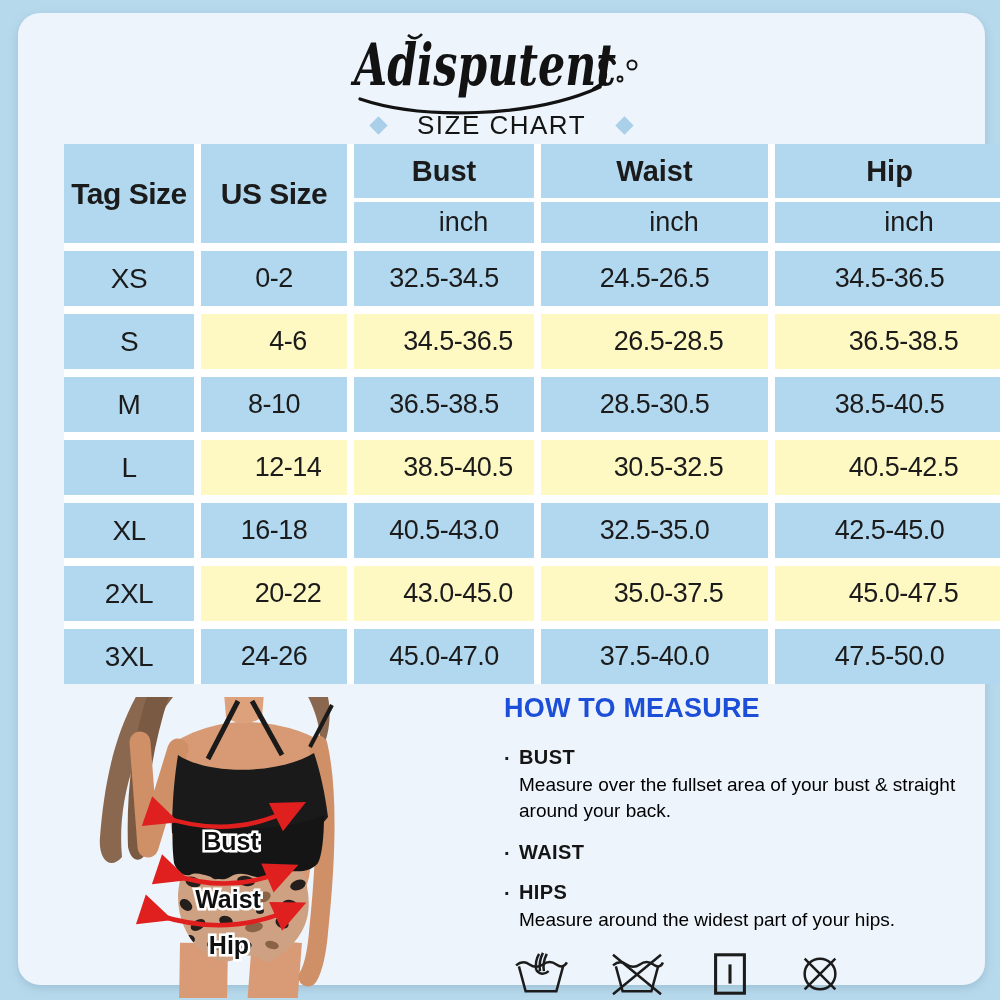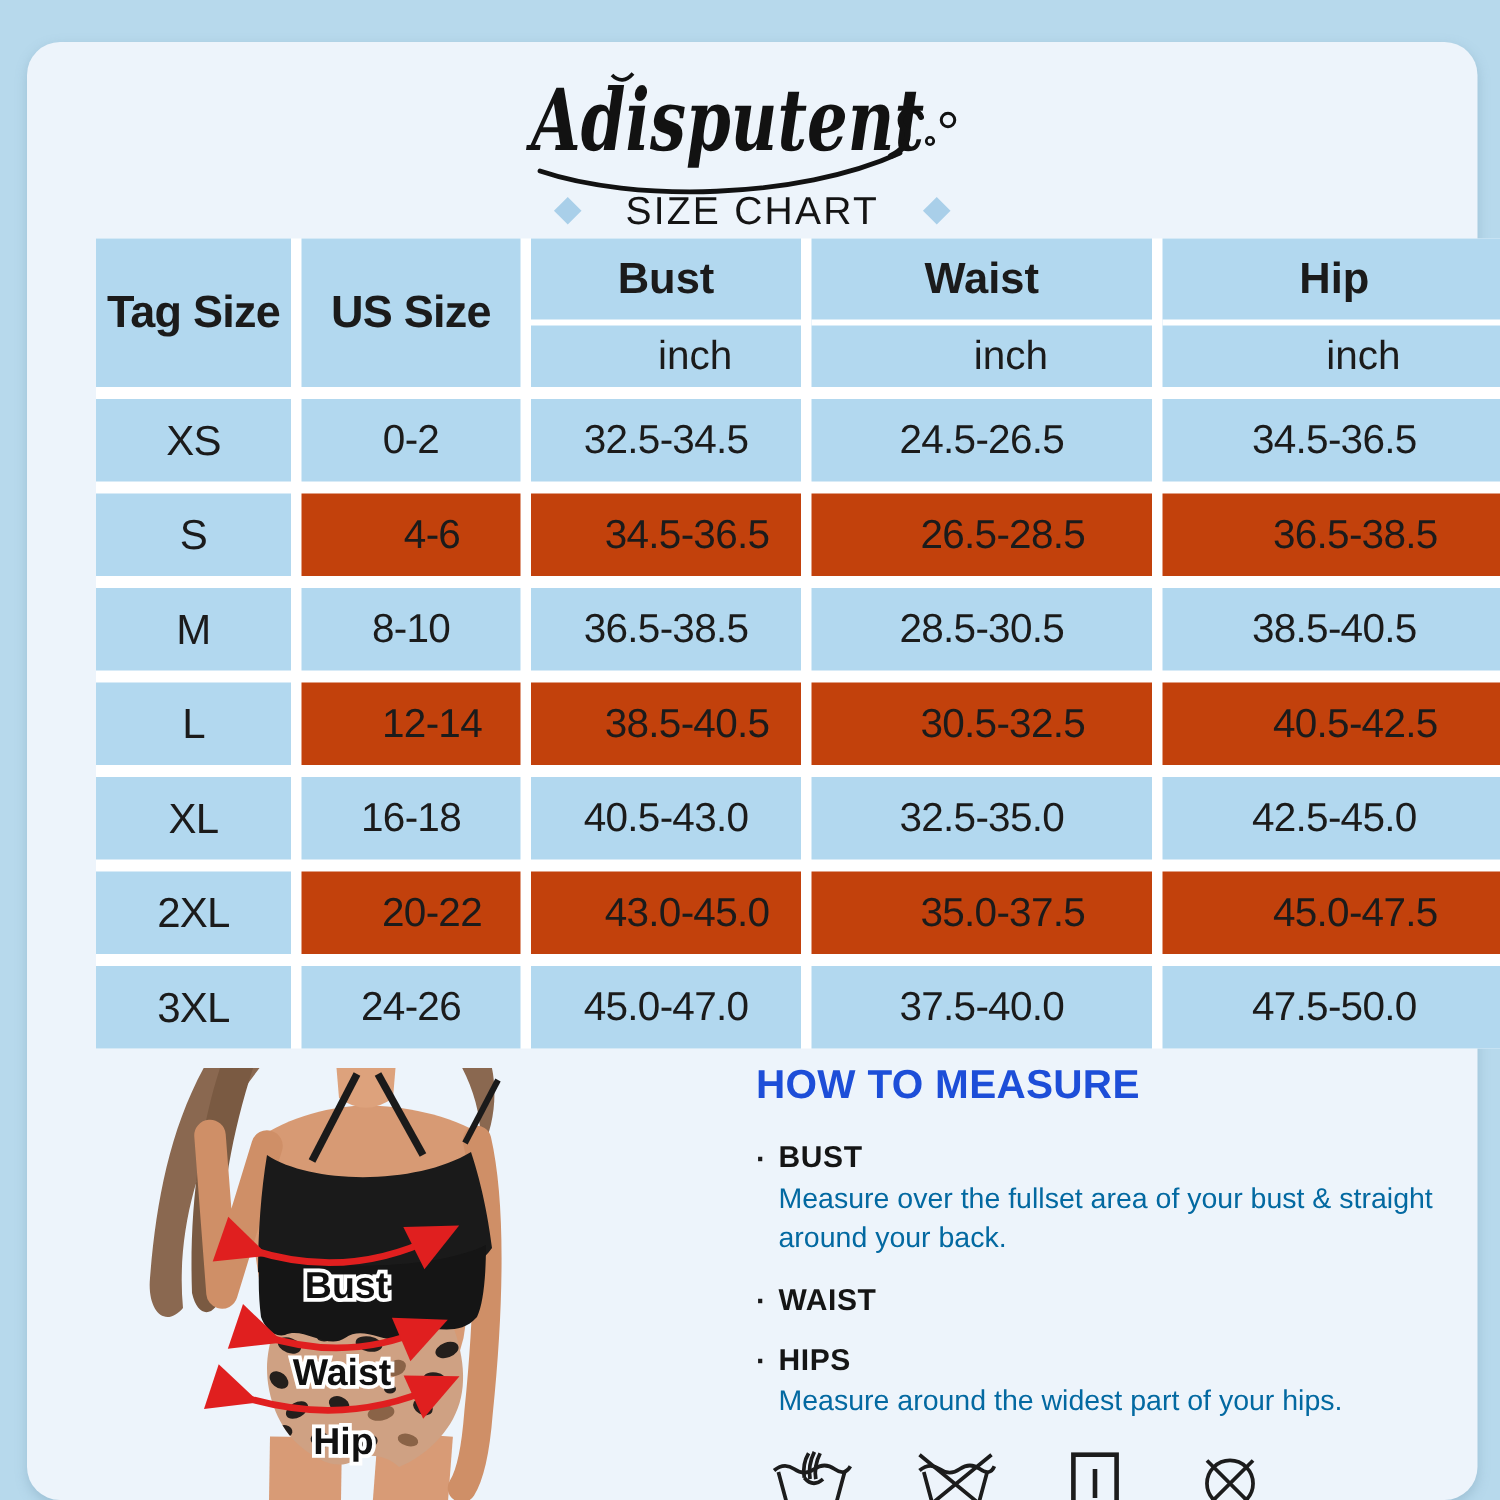--- a/index.html
+++ b/index.html
@@ -3,21 +3,21 @@
 <meta charset="utf-8">
 <style>
   html,body{margin:0;padding:0;}
   body{
     width:1000px;height:1000px;position:relative;overflow:hidden;
     background:#b7d9ec;
     font-family:"Liberation Sans",sans-serif;
     color:#1b1b1b;
   }
   .panel{
-    position:absolute;left:18px;top:28px;width:967px;height:972px;
+    position:absolute;left:18px;top:13px;width:967px;height:972px;
     background:#edf4fb;border-radius:22px;
     box-shadow:0 3px 8px rgba(110,145,170,.35);
   }
   
   .logo-wrap{position:absolute;left:0;top:12px;width:100%;display:flex;justify-content:center;}
   .logo-svg{width:320px;height:92px;}
   .logo-text{
     font-family:"DejaVu Serif",serif;font-style:italic;font-weight:bold;
     font-size:57px;fill:#121212;
   }
@@ -36,35 +36,35 @@
     grid-template-rows:99px repeat(7,55px);
     column-gap:7px;row-gap:8px;
     background:#ffffff;
     margin-left:16px;
   }
   .cell{
     display:flex;align-items:center;justify-content:center;
     letter-spacing:-0.5px;
   }
   .blue{background:#b2d8ef;}
-  .lite{background:#c2410c;padding-left:28px;}
+  .lite{background:#fef9c3;padding-left:28px;}
   .th{font-size:30px;font-weight:600;}
   .th-split{display:flex;flex-direction:column;background:#b2d8ef;}
   .th-split .top{height:54px;display:flex;align-items:center;justify-content:center;font-size:29px;font-weight:600;}
   .th-split .divider{height:4px;background:#ffffff;}
   .th-split .bottom{flex:1;display:flex;align-items:center;justify-content:center;font-size:27px;font-weight:400;padding-left:39px;}
   .td{font-size:27px;font-weight:400;}
   .tagcol{font-size:28px;}
   
   .measure{position:absolute;left:486px;top:680px;width:470px;}
   .measure h2{margin:0 0 22px 0;font-size:27px;font-weight:700;color:#1d4ed8;letter-spacing:.2px;}
   .msec{position:relative;padding-left:15px;margin-bottom:17px;}
   .msec .bullet{position:absolute;left:0;top:1px;font-size:20px;font-weight:700;}
   .msec .mlabel{font-size:20px;font-weight:700;letter-spacing:.4px;color:#151515;}
-  .msec p{margin:3px 0 0 0;font-size:19px;line-height:26px;color:#0369a1;width:452px;}
+  .msec p{margin:3px 0 0 0;font-size:19px;line-height:26px;color:#000000;width:452px;}
   .care-row{display:flex;align-items:flex-end;gap:36px;margin:10px 0 0 8px;}
   .care-row svg{stroke:#1c1c1c;fill:none;stroke-width:2.6;}
   
   .figure-svg{position:absolute;left:60px;top:684px;width:420px;height:301px;}
   .meas-label{
     font-family:"Liberation Sans",sans-serif;font-size:25px;font-weight:700;
     fill:#101010;stroke:#ffffff;stroke-width:5px;paint-order:stroke;text-anchor:middle;
   }
 </style>
 </head>

